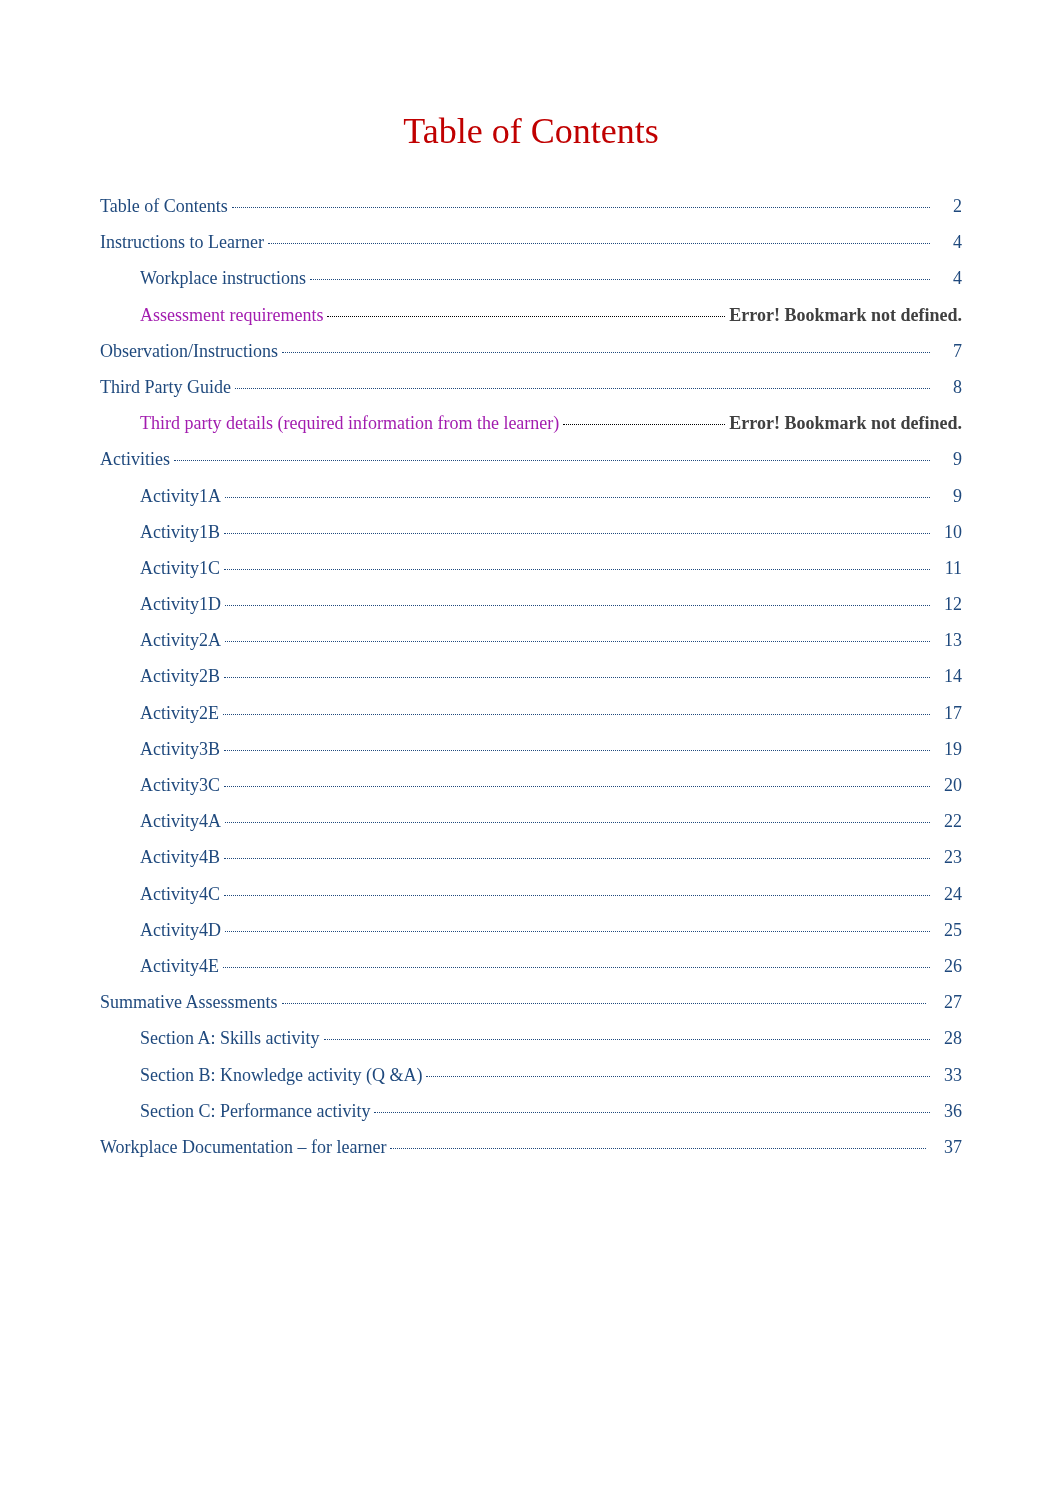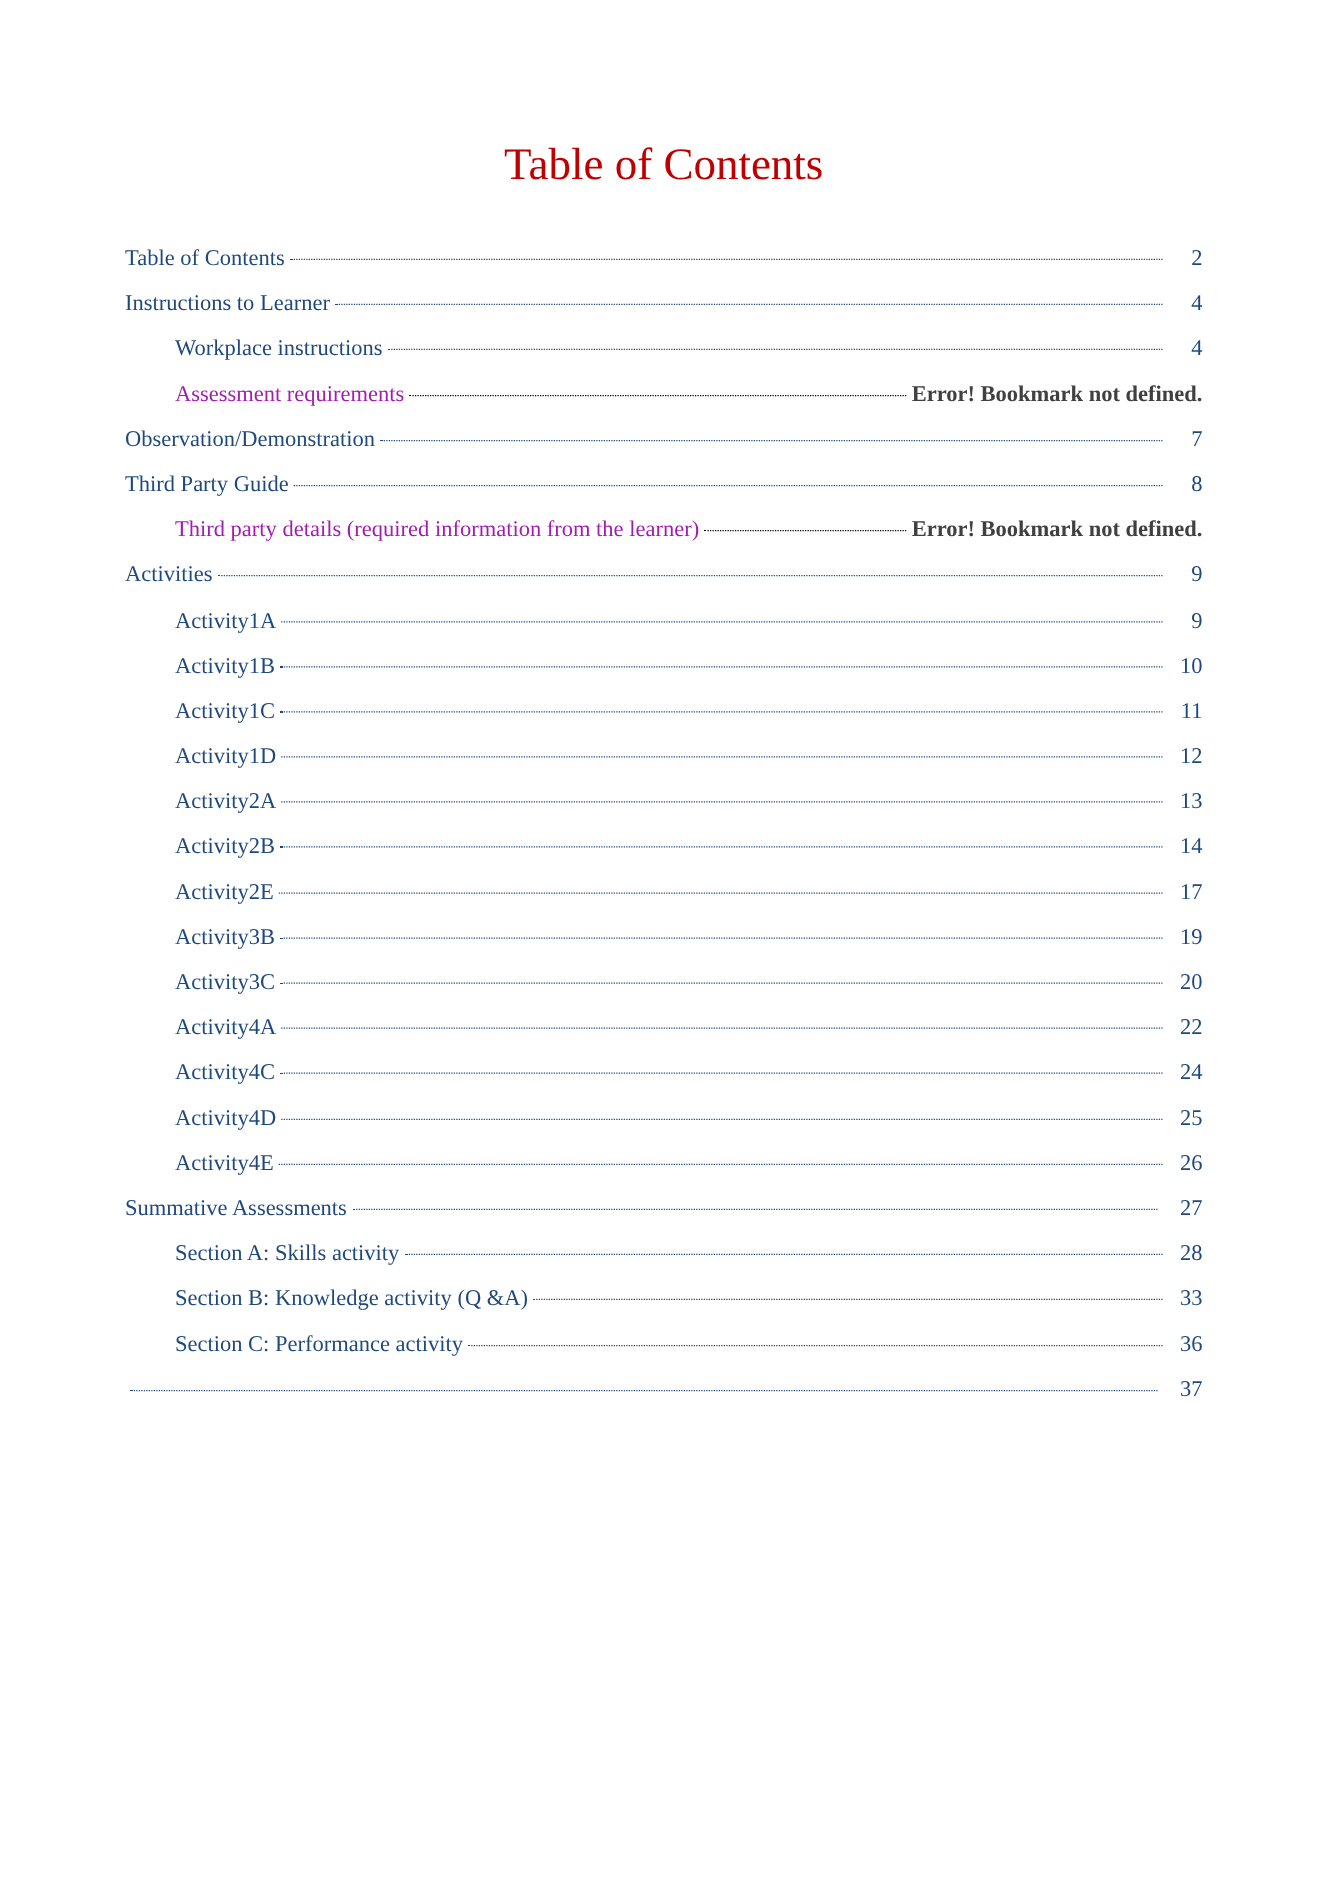--- a/index.html
+++ b/index.html
@@ -74,21 +74,21 @@
       <span class="label">Workplace instructions</span>
       <span class="leader"></span>
       <span class="page">4</span>
     </div>
     <div class="toc-row nolink indent1">
       <span class="label">Assessment requirements</span>
       <span class="leader"></span>
       <span class="right-text">Error! Bookmark not defined.</span>
     </div>
     <div class="toc-row link level0">
-      <span class="label">Observation/Demonstration</span>
+      <span class="label">Observation/Instructions</span>
       <span class="leader"></span>
       <span class="page">7</span>
     </div>
     <div class="toc-row link level0">
       <span class="label">Third Party Guide</span>
       <span class="leader"></span>
       <span class="page">8</span>
     </div>
     <div class="toc-row nolink indent1">
       <span class="label">Third party details (required information from the learner)</span>
@@ -144,20 +144,25 @@
       <span class="label">Activity3C</span>
       <span class="leader"></span>
       <span class="page">20</span>
     </div>
     <div class="toc-row link indent1">
       <span class="label">Activity4A</span>
       <span class="leader"></span>
       <span class="page">22</span>
     </div>
     <div class="toc-row link indent1">
+      <span class="label">Activity4B</span>
+      <span class="leader"></span>
+      <span class="page">23</span>
+    </div>
+    <div class="toc-row link indent1">
       <span class="label">Activity4C</span>
       <span class="leader"></span>
       <span class="page">24</span>
     </div>
     <div class="toc-row link indent1">
       <span class="label">Activity4D</span>
       <span class="leader"></span>
       <span class="page">25</span>
     </div>
     <div class="toc-row link indent1">
@@ -179,16 +184,17 @@
       <span class="label">Section B: Knowledge activity (Q &amp;A)</span>
       <span class="leader"></span>
       <span class="page">33</span>
     </div>
     <div class="toc-row link indent1">
       <span class="label">Section C: Performance activity</span>
       <span class="leader"></span>
       <span class="page">36</span>
     </div>
     <div class="toc-row link level0">
+      <span class="label">Workplace Documentation  – for learner</span>
       <span class="leader"></span>
       <span class="page">37</span>
     </div>
   </div>
 
 </body></html>

